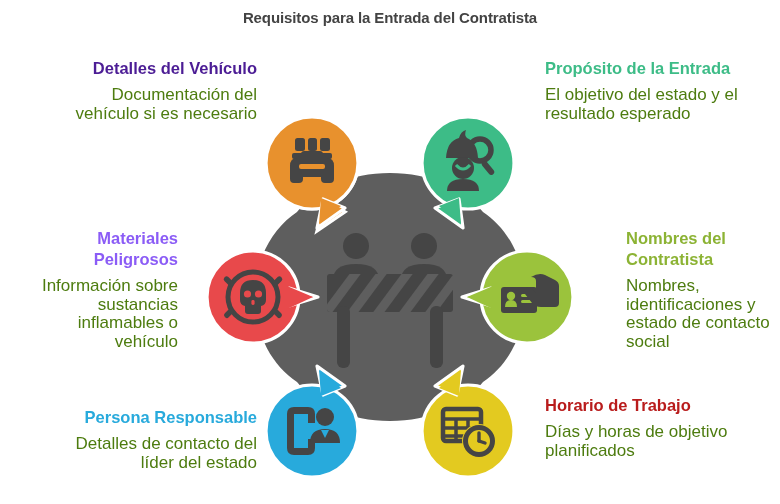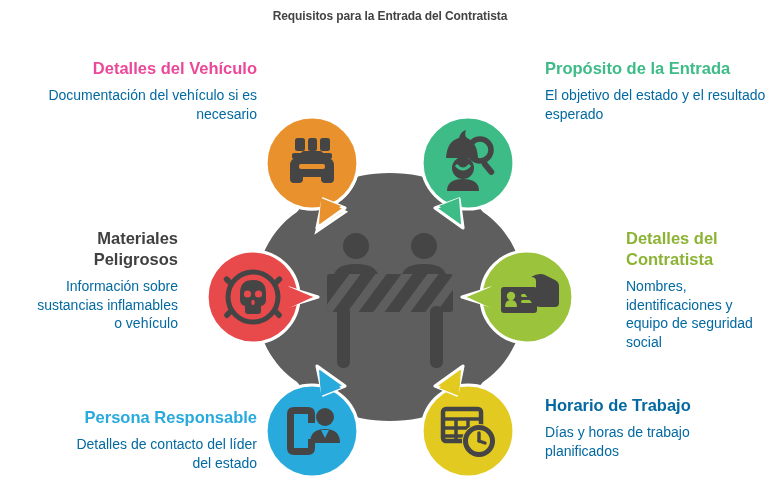--- a/index.html
+++ b/index.html
@@ -21,21 +21,21 @@
     height: 504px;
   }
 
   
   .page-title {
     position: absolute;
     top: 9px;
     left: 0;
     width: 780px;
     text-align: center;
-    font-size: 12px;
+    font-size: 15px;
     font-weight: bold;
     color: #434343;
     letter-spacing: -0.1px;
   }
 
   
   .graphic {
     position: absolute;
     left: 195px;
     top: 100px;
@@ -48,23 +48,23 @@
   .block {
     position: absolute;
   }
   .block .heading {
     font-size: 16.5px;
     font-weight: bold;
     line-height: 21px;
     margin: 0 0 7px 0;
   }
   .block .desc {
-    font-size: 14px;
+    font-size: 17px;
     line-height: 18.5px;
-    color: #0369a1;
+    color: #4d7c0f;
     margin: 0;
   }
   .block.right-align { text-align: right; }
   .block.left-align  { text-align: left; }
 
   
   #blk-vehicle      { left: 45px;  top: 58px;  width: 212px; }
   #blk-purpose      { left: 545px; top: 58px;  width: 225px; }
   #blk-hazmat       { left: 30px;  top: 228px; width: 148px; }
   #blk-contractor   { left: 626px; top: 228px; width: 150px; }
@@ -238,42 +238,42 @@
             <line x1="11" y1="10" x2="11" y2="2"></line>
             <line x1="11" y1="10" x2="17" y2="12"></line>
           </g>
         </g>
       </g>
 
     </svg>
   </div>
 
   <div class="block right-align" id="blk-vehicle">
-    <div class="heading" style="color:#ec4899">Detalles del Vehículo</div>
+    <div class="heading" style="color:#4c1d95">Detalles del Vehículo</div>
     <div class="desc">Documentación del vehículo si es necesario</div>
   </div>
 
   <div class="block left-align" id="blk-purpose">
     <div class="heading" style="color:#3DBC87">Propósito de la Entrada</div>
     <div class="desc">El objetivo del estado y el resultado esperado</div>
   </div>
 
   <div class="block right-align" id="blk-hazmat">
-    <div class="heading" style="color:#404040">Materiales Peligrosos</div>
+    <div class="heading" style="color:#8b5cf6">Materiales Peligrosos</div>
     <div class="desc">Información sobre sustancias inflamables o vehículo</div>
   </div>
 
   <div class="block left-align" id="blk-contractor">
-    <div class="heading" style="color:#8CB334">Detalles del Contratista</div>
-    <div class="desc">Nombres, identificaciones y equipo de seguridad social</div>
+    <div class="heading" style="color:#8CB334">Nombres del Contratista</div>
+    <div class="desc">Nombres, identificaciones y estado de contacto social</div>
   </div>
 
   <div class="block right-align" id="blk-responsible">
     <div class="heading" style="color:#28AADC">Persona Responsable</div>
     <div class="desc">Detalles de contacto del líder del estado</div>
   </div>
 
   <div class="block left-align" id="blk-schedule">
-    <div class="heading" style="color:#0369a1">Horario de Trabajo</div>
-    <div class="desc">Días y horas de trabajo planificados</div>
+    <div class="heading" style="color:#b91c1c">Horario de Trabajo</div>
+    <div class="desc">Días y horas de objetivo planificados</div>
   </div>
 
 </div>
 
 </body></html>

